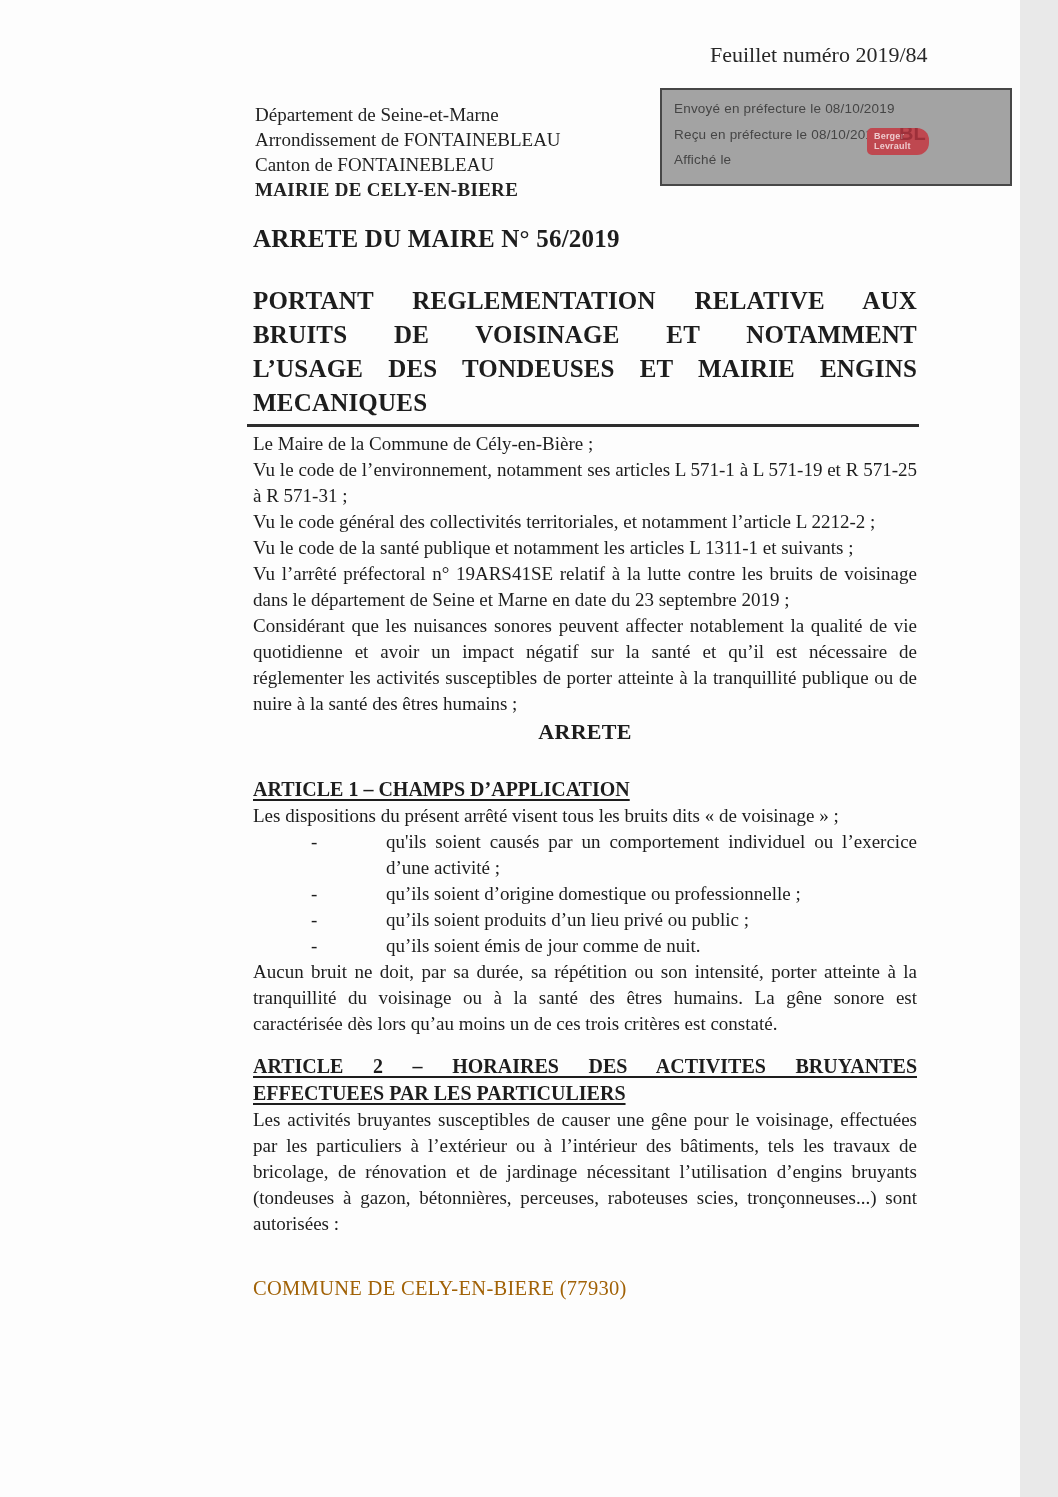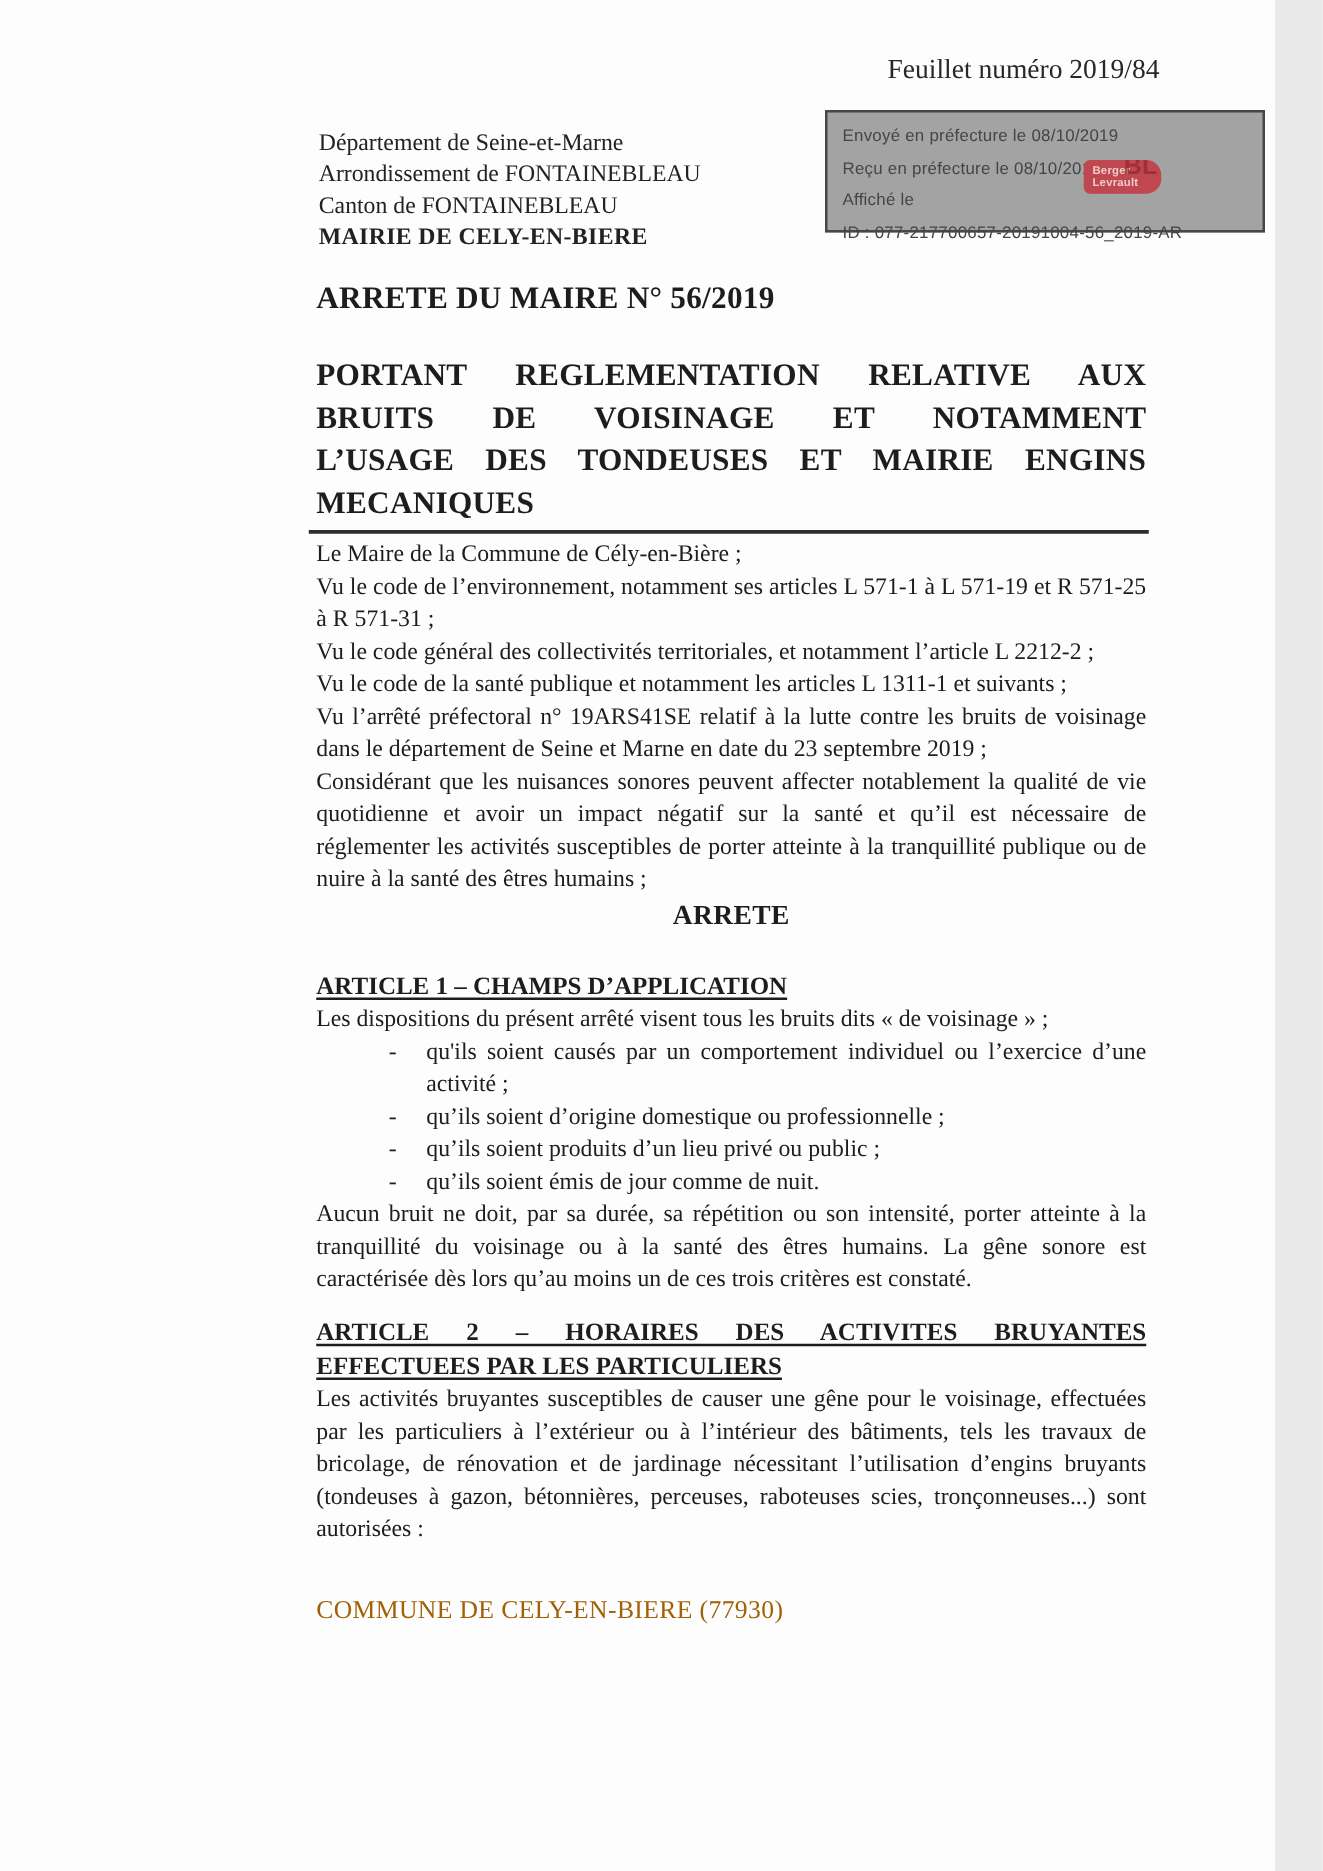--- a/index.html
+++ b/index.html
@@ -141,21 +141,21 @@
   .intro-line { white-space: nowrap; text-align: left; }
 
   .bullet-list { margin: 0; padding: 0; list-style: none; }
   .bullet-list li {
     display: flex;
     padding-left: 58px;
     font-size: 19px;
     line-height: 26px;
   }
   .bullet-list .dash { width: 30px; flex: 0 0 30px; }
-  .bullet-list .btxt { flex: 1; text-align: justify; }
+  .bullet-list .btxt { flex: 1; text-align: justify; margin-left: 45px; }
 
   .spacer-par { }
 
   .article2-heading { margin-top: 16px; }
 
   .footer-commune {
     margin-top: 40px;
     text-align: left;
     font-size: 20.5px;
     color: #a16207;
@@ -173,21 +173,20 @@
     <div>Département de Seine-et-Marne</div>
     <div>Arrondissement de FONTAINEBLEAU</div>
     <div>Canton de FONTAINEBLEAU</div>
     <div class="mairie">MAIRIE DE CELY-EN-BIERE</div>
   </div>
 
   <div class="pref-box">
     <div>Envoyé en préfecture le 08/10/2019</div>
     <div>Reçu en préfecture le 08/10/2019</div>
     <div>Affiché le</div>
-    <div>ID : 077-217700657-20191004-56_2019-AR</div>
     <div class="stamp">
       <span class="bl">BL</span>
       <div>Berger</div>
       <div>Levrault</div>
     </div>
   </div>
 
   <div class="doc">
 
     <h1 class="arrete-number">ARRETE DU MAIRE N° 56/2019</h1>

